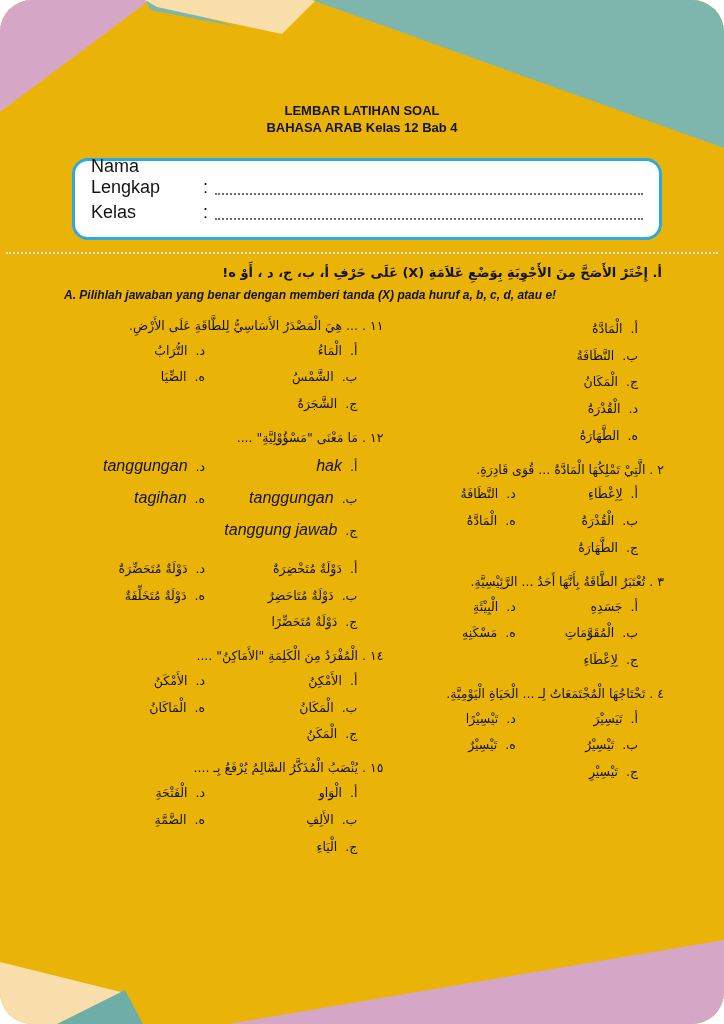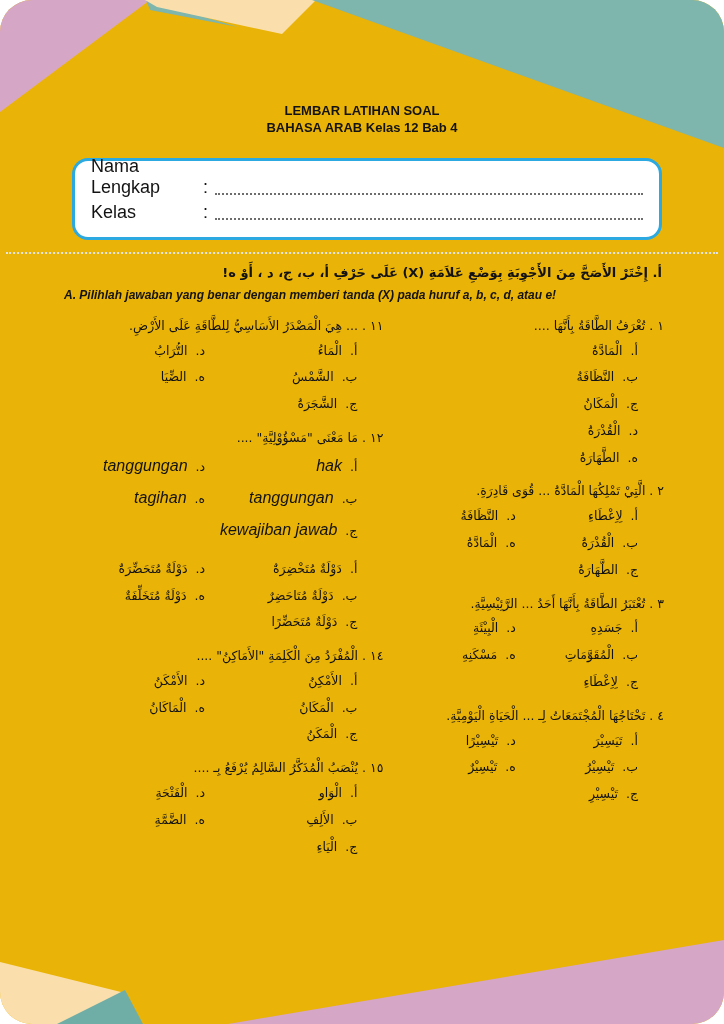--- a/index.html
+++ b/index.html
@@ -76,21 +76,20 @@
     <div class="divider"></div>
 
     <div class="instructions">
       <div class="inst-ar">أ. إِخْتَرْ الأَصَحَّ مِنَ الأَجْوِبَةِ بِوَضْعِ عَلاَمَةِ (X) عَلَى حَرْفِ أ، ب، ج، د ، أَوْ ه!</div>
       <div class="inst-id">A. Pilihlah jawaban yang benar dengan memberi tanda (X) pada huruf a, b, c, d, atau e!</div>
     </div>
 
     <div class="questions" id="question-columns">
         <div class="q-col right">
           <div class="question">
-            <div class="q-head"><span class="q-num">١ . </span><span>تُعْرَفُ الطَّاقَةُ بِأَنَّهَا ....</span></div>
             <div class="q-opts stacked">
               <div class="option"><span class="opt-letter">أ.</span><span class="opt-text">الْمَادَّةُ</span></div>
               <div class="option"><span class="opt-letter">ب.</span><span class="opt-text">النَّظَافَةُ</span></div>
               <div class="option"><span class="opt-letter">ج.</span><span class="opt-text">الْمَكَانُ</span></div>
               <div class="option"><span class="opt-letter">د.</span><span class="opt-text">الْقُدْرَةُ</span></div>
               <div class="option"><span class="opt-letter">ه.</span><span class="opt-text">الطَّهَارَةُ</span></div>
             </div>
           </div>
           <div class="question">
             <div class="q-head"><span class="q-num">٢ . </span><span>الَّتِيْ تَمْلِكُهَا الْمَادَّةُ ... قُوَى قَادِرَةِ.</span></div>
@@ -134,21 +133,21 @@
               <div class="option"><span class="opt-letter">ج.</span><span class="opt-text">الشَّجَرَةُ</span></div>
             </div>
           </div>
           <div class="question">
             <div class="q-head"><span class="q-num">١٢ . </span><span>مَا مَعْنَى "مَسْؤُوْلِيَّةِ" ....</span></div>
             <div class="q-opts grid">
               <div class="option latin"><span class="opt-letter">أ.</span><span class="opt-text">hak</span></div>
               <div class="option latin"><span class="opt-letter">د.</span><span class="opt-text">tanggungan</span></div>
               <div class="option latin"><span class="opt-letter">ب.</span><span class="opt-text">tanggungan</span></div>
               <div class="option latin"><span class="opt-letter">ه.</span><span class="opt-text">tagihan</span></div>
-              <div class="option latin"><span class="opt-letter">ج.</span><span class="opt-text">kewajiban jawab</span></div>
+              <div class="option latin"><span class="opt-letter">ج.</span><span class="opt-text">tanggung jawab</span></div>
             </div>
           </div>
           <div class="question">
             <div class="q-opts grid">
               <div class="option"><span class="opt-letter">أ.</span><span class="opt-text">دَوْلَةٌ مُتَحْضِرَةٌ</span></div>
               <div class="option"><span class="opt-letter">د.</span><span class="opt-text">دَوْلَةٌ مُتَحَضِّرَةٌ</span></div>
               <div class="option"><span class="opt-letter">ب.</span><span class="opt-text">دَوْلَةٌ مُتَاحَضِرٌ</span></div>
               <div class="option"><span class="opt-letter">ه.</span><span class="opt-text">دَوْلَةٌ مُتَخَلِّفَةٌ</span></div>
               <div class="option"><span class="opt-letter">ج.</span><span class="opt-text">دَوْلَةٌ مُتَحَضِّرًا</span></div>
             </div>

